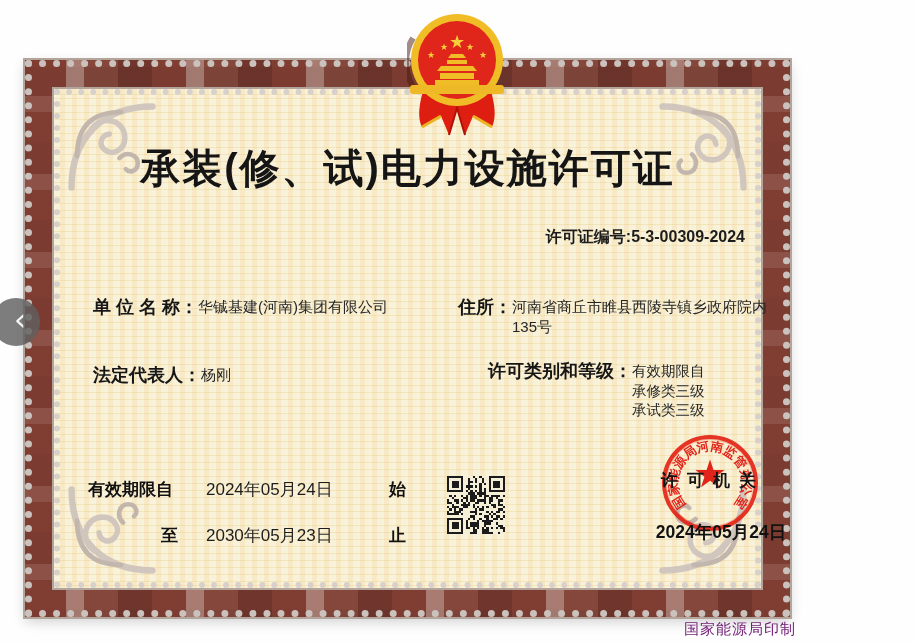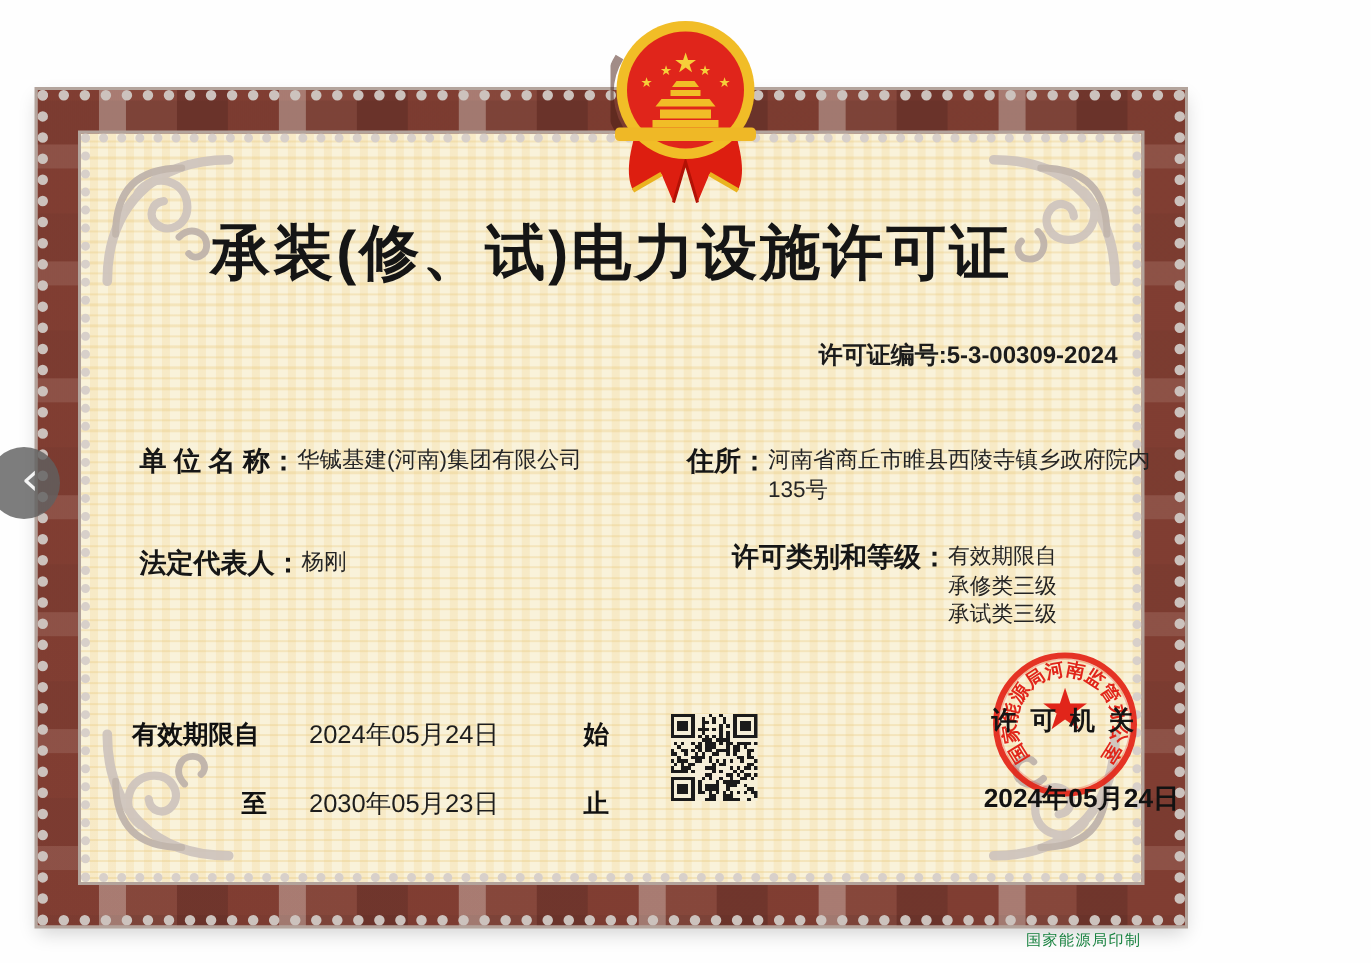--- a/index.html
+++ b/index.html
@@ -95,21 +95,21 @@
     white-space:nowrap;
   }
   .seal-date{
     position:absolute;left:576px;top:425px;width:170px;text-align:center;
     font-size:17.5px;font-weight:bold;color:#121212;
   }
 
   
   .printed-by{
     position:absolute;left:684px;top:620px;
-    font-size:10px;color:#15803d;letter-spacing:1px;text-align:right;
+    font-size:15px;color:#701a75;letter-spacing:1px;text-align:right;
   }
   .nav-prev{
     position:absolute;left:-8px;top:298px;width:48px;height:48px;border-radius:50%;
     background:rgba(96,96,96,.82);border:none;cursor:pointer;z-index:9;
     display:flex;align-items:center;justify-content:center;
   }
   .nav-prev .chev{
     color:#f5f5f5;font-size:30px;line-height:1;margin-left:8px;margin-top:-4px;
     font-family:"DejaVu Sans",sans-serif;
   }

